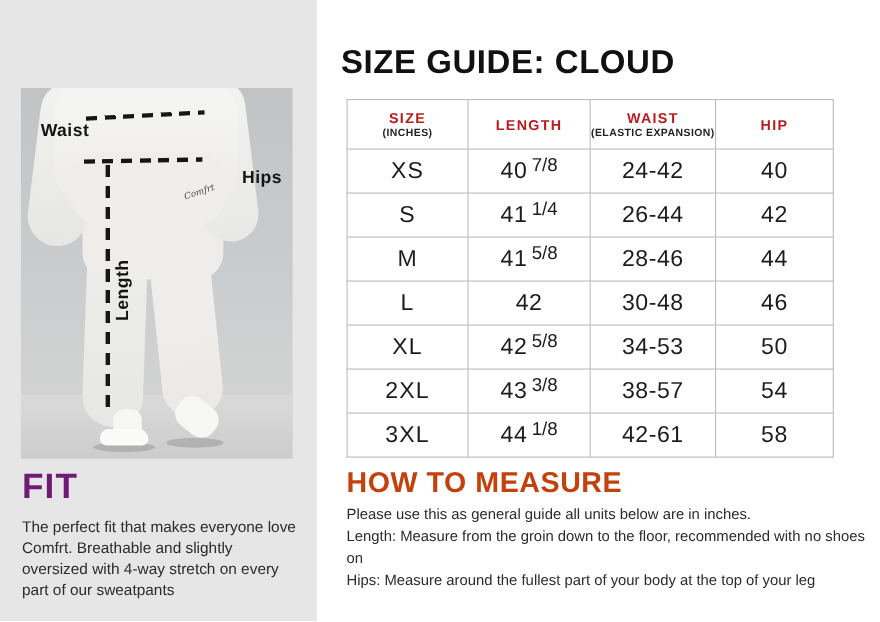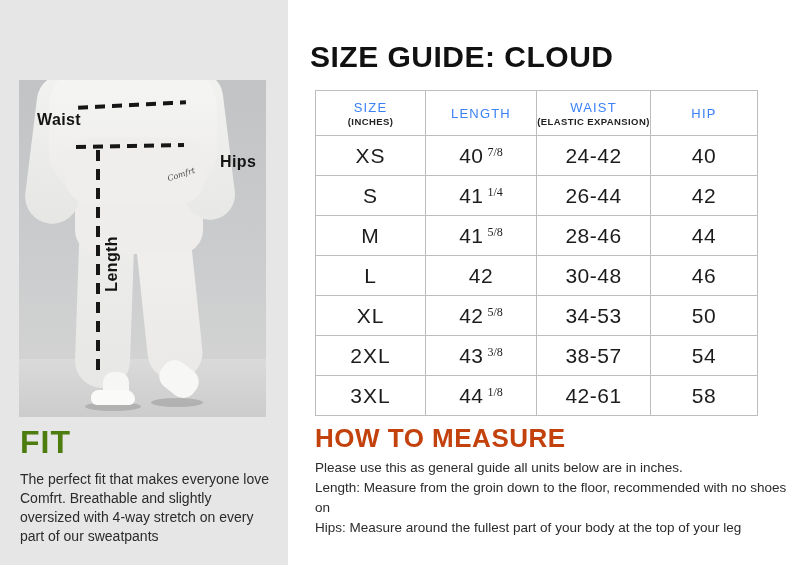--- a/index.html
+++ b/index.html
@@ -53,35 +53,35 @@
   .waist-line{left:59px;top:23px;width:108px;transform:rotate(-3deg);}
   .hips-line{left:57px;top:64px;width:108px;transform:rotate(-1deg);}
   .length-line{left:77px;top:70px;width:3.5px;height:220px;
     background:repeating-linear-gradient(180deg,var(--ink) 0 11px,transparent 11px 19px);}
   .photo-label{font-size:16px;font-weight:700;letter-spacing:.4px;color:#141414;}
   .waist-label{left:18px;top:31px;}
   .hips-label{left:201px;top:73px;}
   .length-label{left:84px;top:156px;writing-mode:vertical-rl;transform:rotate(180deg);}
   
   .fit-heading{position:absolute;left:20px;top:424px;font-size:32px;line-height:36px;font-weight:900;
-    letter-spacing:1px;color:#4d7c0f;}
+    letter-spacing:1px;color:#701a75;}
   .fit-text{position:absolute;left:20px;top:470px;width:254px;font-size:14px;line-height:19px;color:var(--body-text);}
   
   .right-col{position:absolute;left:288px;top:0;width:512px;height:565px;}
   .page-title{position:absolute;left:22px;top:40px;font-size:30px;font-weight:700;letter-spacing:.5px;color:#111;}
   .size-table{position:absolute;left:27px;top:90px;width:442px;border-collapse:collapse;table-layout:fixed;}
   .size-table th,.size-table td{border:1px solid var(--table-border);text-align:center;vertical-align:middle;background:#fff;}
   .size-table th{height:45px;}
   .size-table td{height:40px;font-size:21px;color:#1c1c1c;letter-spacing:.5px;}
   .col-size{width:110px;} .col-length{width:111px;} .col-waist{width:114px;} .col-hip{width:107px;}
-  .th-label{display:block;font-size:13px;font-weight:400;letter-spacing:1.2px;color:#3b82f6;}
+  .th-label{display:block;font-size:13px;font-weight:700;letter-spacing:1.2px;color:#b91c1c;}
   .th-sub{display:block;font-size:9.5px;font-weight:600;letter-spacing:.4px;color:#222;margin-top:1px;}
   .th-sub:empty{display:none;}
   td[data-name="size-cell"]{letter-spacing:1px;}
-  .frac{font-size:12px;position:relative;top:-7px;margin-left:4px;letter-spacing:0;font-family:Liberation Serif, serif;}
+  .frac{font-size:17px;position:relative;top:-7px;margin-left:4px;letter-spacing:0;}
   .measure-heading{position:absolute;left:27px;top:423px;font-size:26px;font-weight:900;letter-spacing:.5px;color:#c2410c;}
   .measure-lines{position:absolute;left:27px;top:458px;width:480px;font-size:13.5px;line-height:20px;color:var(--body-text);}
 </style>
 </head>
 <body>
 
 <div class="canvas" data-name="size-guide-page">
 
   <aside class="left-panel" data-name="left-panel">
     <div class="photo" data-name="model-photo">

